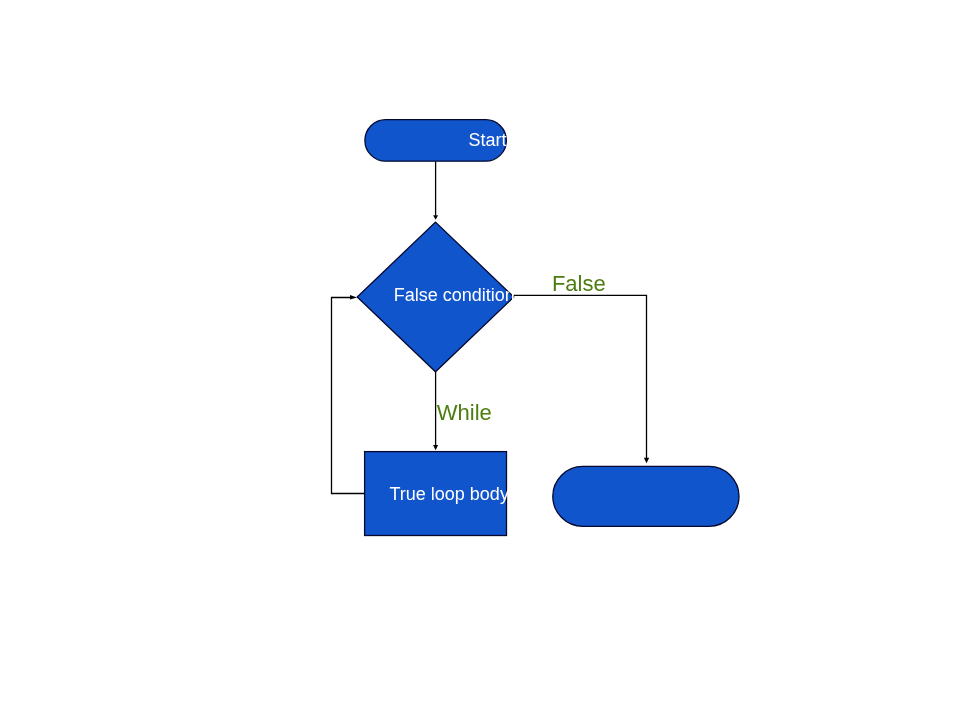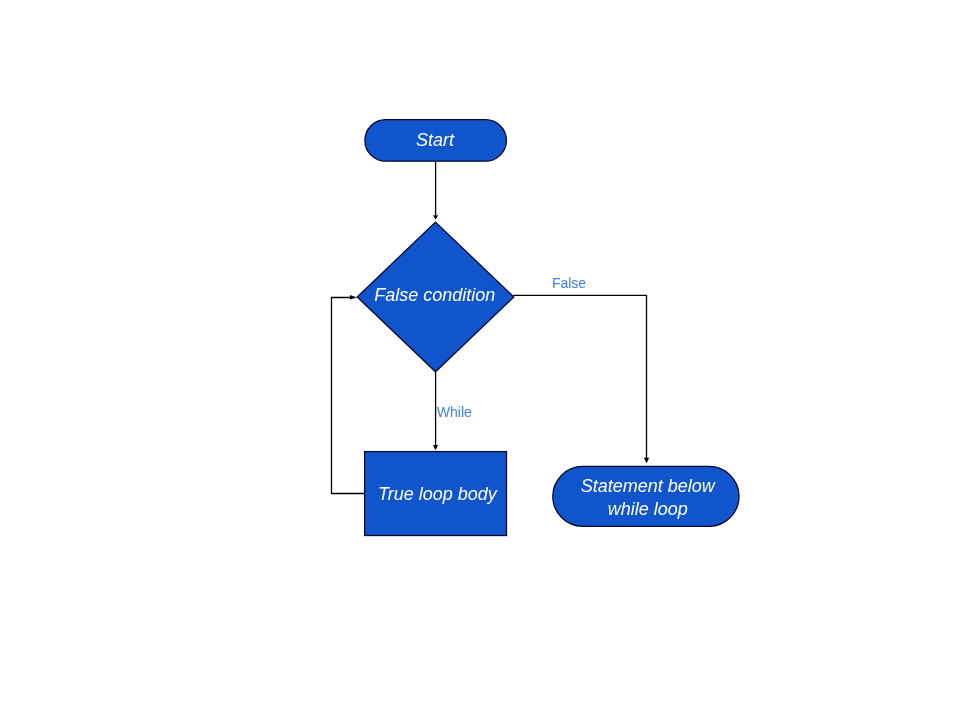--- a/index.html
+++ b/index.html
@@ -10,31 +10,30 @@
     overflow: hidden;
   }
   #canvas { position: relative; width: 960px; height: 720px; background: #ffffff; }
   svg.layer { position: absolute; left: 0; top: 0; width: 960px; height: 720px; display: block; }
   .nodelabel {
     position: absolute;
     transform: translateZ(0);
     color: #ffffff;
     font-family: "Liberation Sans", sans-serif;
     font-size: 18px;
-    text-align: center;
+    text-align: right;
     white-space: nowrap;
     line-height: 23px;
-    font-style: italic;
   }
   .edgelabel {
     position: absolute;
     transform: translateZ(0);
-    color: #3b82f6;
+    color: #4d7c0f;
     font-family: "Liberation Sans", sans-serif;
-    font-size: 14px;
+    font-size: 22px;
     line-height: 23px;
     white-space: nowrap;
   }
 </style>
 </head>
 <body>
 
 <div id="canvas">
   <svg class="layer" viewBox="0 0 960 720" width="960" height="720">
 
@@ -55,20 +54,16 @@
       <rect x="364.9" y="119.6" width="141.5" height="41.6" rx="20.8" ry="20.8"></rect>
       <polygon points="435.5,222.1 513.8,297.0 435.5,371.8 357.2,297.0"></polygon>
       <rect x="364.6" y="451.6" width="141.9" height="83.9"></rect>
       <rect x="552.8" y="466.4" width="186.2" height="59.9" rx="29.95" ry="29.95"></rect>
     </g>
   </svg>
 
   <div class="nodelabel" style="left:363.4px;top:129.3px;width:143px">Start</div>
   <div class="nodelabel" style="left:354.8px;top:284.3px;width:160px">False condition</div>
   <div class="nodelabel" style="left:365.9px;top:482.6px;width:143px">True loop body</div>
-  <div class="nodelabel" style="left:554.3px;top:474.5px;width:187px;line-height:23.5px">
-    <div>Statement below</div>
-    <div>while loop</div>
-  </div>
 
   <div class="edgelabel" style="left:551.9px;top:272.3px">False</div>
   <div class="edgelabel" style="left:436.8px;top:401.2px">While</div>
 </div>
 
 </body></html>

